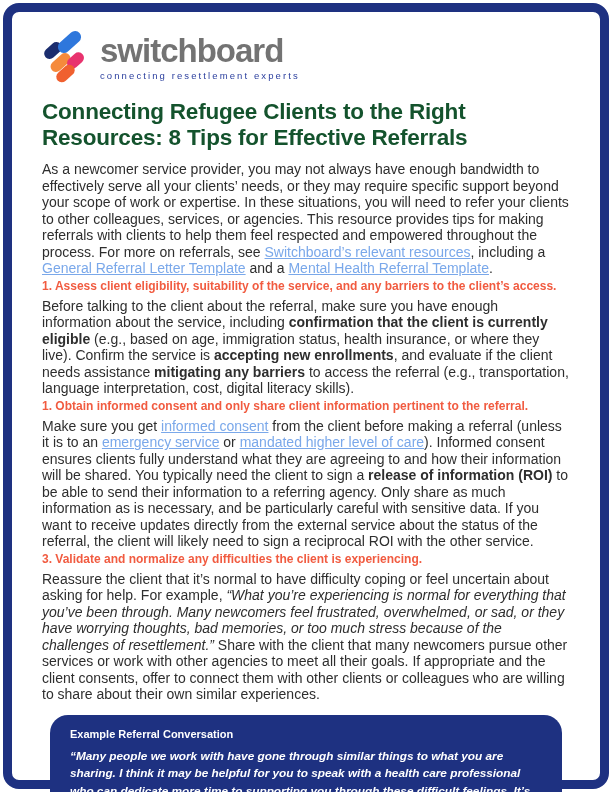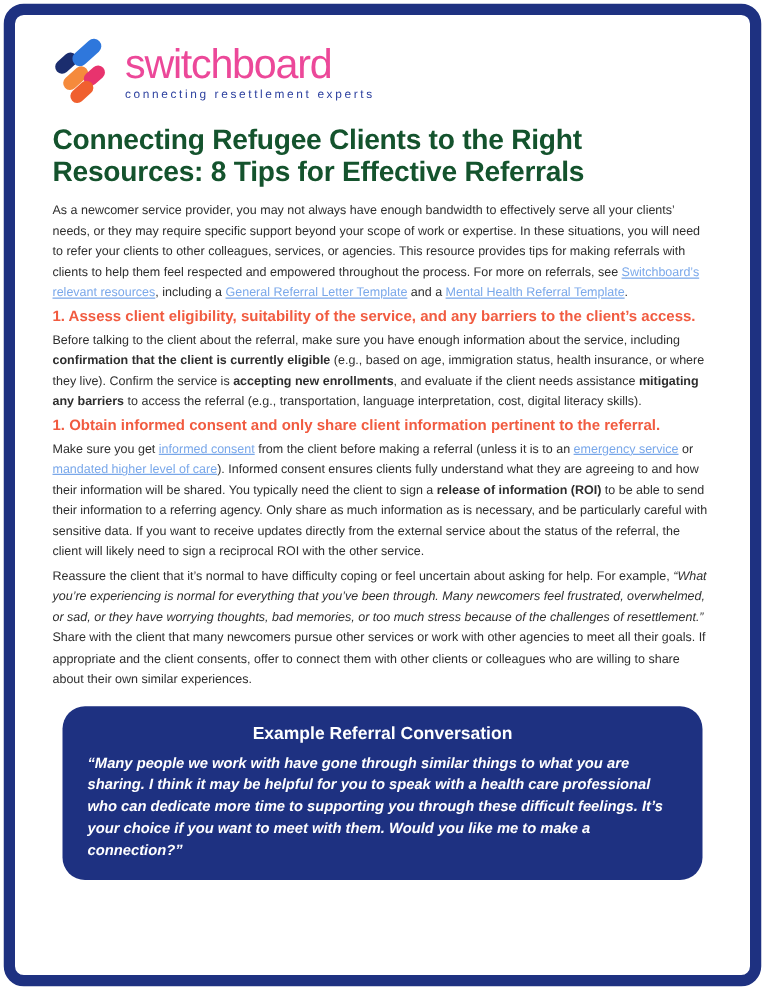--- a/index.html
+++ b/index.html
@@ -24,56 +24,55 @@
   
   .logo-row{display:flex;align-items:center;gap:10px;height:50px;}
   .logo-mark{position:relative;width:48px;height:50px;flex:0 0 auto;}
   .logo-mark span{position:absolute;display:block;border-radius:7px;}
   .lm-navy  {left:1px;top:13px;width:20px;height:11px;background:#1b2d6e;transform:rotate(-42deg);}
   .lm-blue  {left:14px;top:4px;width:27px;height:12px;background:#2e77dc;transform:rotate(-42deg);}
   .lm-orange{left:7px;top:25px;width:23px;height:11px;background:#f58a3c;transform:rotate(-42deg);}
   .lm-pink  {left:24px;top:23px;width:19px;height:11px;background:#e8336e;transform:rotate(-42deg);}
   .lm-red   {left:13px;top:36px;width:21px;height:11px;background:#f0602f;transform:rotate(-42deg);}
   .brand{
-    font-size:33px;font-weight:normal;color:#ec4899;letter-spacing:-1px;line-height:1;
+    font-size:33px;font-weight:bold;color:#737373;letter-spacing:-1px;line-height:1;
   }
   .tagline{
     font-size:9.5px;color:#2b3f9e;letter-spacing:2.1px;margin-top:3px;text-align:right;
   }
   
   h1.title{
     margin:17px 0 0 0;
     font-size:22.5px;line-height:1.16;font-weight:bold;
     color:#14532d;letter-spacing:-0.2px;
   }
   
   p.body{
     margin:10px 0 0 0;
-    font-size:10px;line-height:16.5px;color:#2e2e2e;
+    font-size:14px;line-height:16.5px;color:#2e2e2e;
   }
   h2.tip-heading{
     margin:1px 0 0 0;
     font-size:12px;line-height:17px;font-weight:bold;color:#f15b40;
   }
   section p.body{margin-top:3px;}
   .seg-plain{}
   .seg-bi{font-weight:bold;}
   .seg-i{font-style:italic;}
   a.seg-link{color:#7aa8ea;text-decoration:underline;cursor:pointer;}
   
   .example-box{
     margin:12px 8px 0 8px;
     background:#1e3181;
     border-radius:18px;
     padding:13px 20px 15px 20px;
     color:#ffffff;
   }
   .example-title{
-    text-align:center;
-    font-size:14px;font-weight:bold;
+    font-size:11px;font-weight:bold;
     margin-bottom:8px;
   }
   .example-body{
     margin:0;
     font-size:11.8px;line-height:17.5px;
     font-weight:bold;font-style:italic;
   }
 </style>
 </head>
 <body>
@@ -105,20 +104,21 @@
       <h2 class="tip-heading">1. Assess client eligibility, suitability of the service, and any barriers to the client’s access.</h2>
       <p class="body"><span class="seg-plain">Before talking to the client about the referral, make sure you have enough information about the service, including </span><span class="seg-bi">confirmation that the client is currently eligible</span><span class="seg-plain"> (e.g., based on age, immigration status, health insurance, or where they live). Confirm the service is </span><span class="seg-bi">accepting new enrollments</span><span class="seg-plain">, and evaluate if the client needs assistance </span><span class="seg-bi">mitigating any barriers</span><span class="seg-plain"> to access the referral (e.g., transportation, language interpretation, cost, digital literacy skills).</span></p>
     </section>
 
     <section>
       <h2 class="tip-heading">1. Obtain informed consent and only share client information pertinent to the referral.</h2>
       <p class="body"><span class="seg-plain">Make sure you get </span><a class="seg-link" href="#">informed consent</a><span class="seg-plain"> from the client before making a referral (unless it is to an </span><a class="seg-link" href="#">emergency service</a><span class="seg-plain"> or </span><a class="seg-link" href="#">mandated higher level of care</a><span class="seg-plain">). Informed consent ensures clients fully understand what they are agreeing to and how their information will be shared. You typically need the client to sign a </span><span class="seg-bi">release of information (ROI)</span><span class="seg-plain"> to be able to send their information to a referring agency. Only share as much information as is necessary, and be particularly careful with sensitive data. If you want to receive updates directly from the external service about the status of the referral, the client will likely need to sign a reciprocal ROI with the other service.</span></p>
     </section>
 
     <section>
+      <h2 class="tip-heading">3. Validate and normalize any difficulties the client is experiencing.</h2>
       <p class="body"><span class="seg-plain">Reassure the client that it’s normal to have difficulty coping or feel uncertain about asking for help. For example, </span><span class="seg-i">“What you’re experiencing is normal for everything that you’ve been through. Many newcomers feel frustrated, overwhelmed, or sad, or they have worrying thoughts, bad memories, or too much stress because of the challenges of resettlement.”</span><span class="seg-plain"> Share with the client that many newcomers pursue other services or work with other agencies to meet all their goals. If appropriate and the client consents, offer to connect them with other clients or colleagues who are willing to share about their own similar experiences.</span></p>
     </section>
 
     <div class="example-box">
       <div class="example-title">Example Referral Conversation</div>
       <p class="example-body"><span class="seg-plain">“Many people we work with have gone through similar things to what you are sharing. I think it may be helpful for you to speak with a health care professional who can dedicate more time to supporting you through these difficult feelings. It’s your choice if you want to meet with them. Would you like me to make a connection?”</span></p>
     </div>
 
   </div>
 </div>

